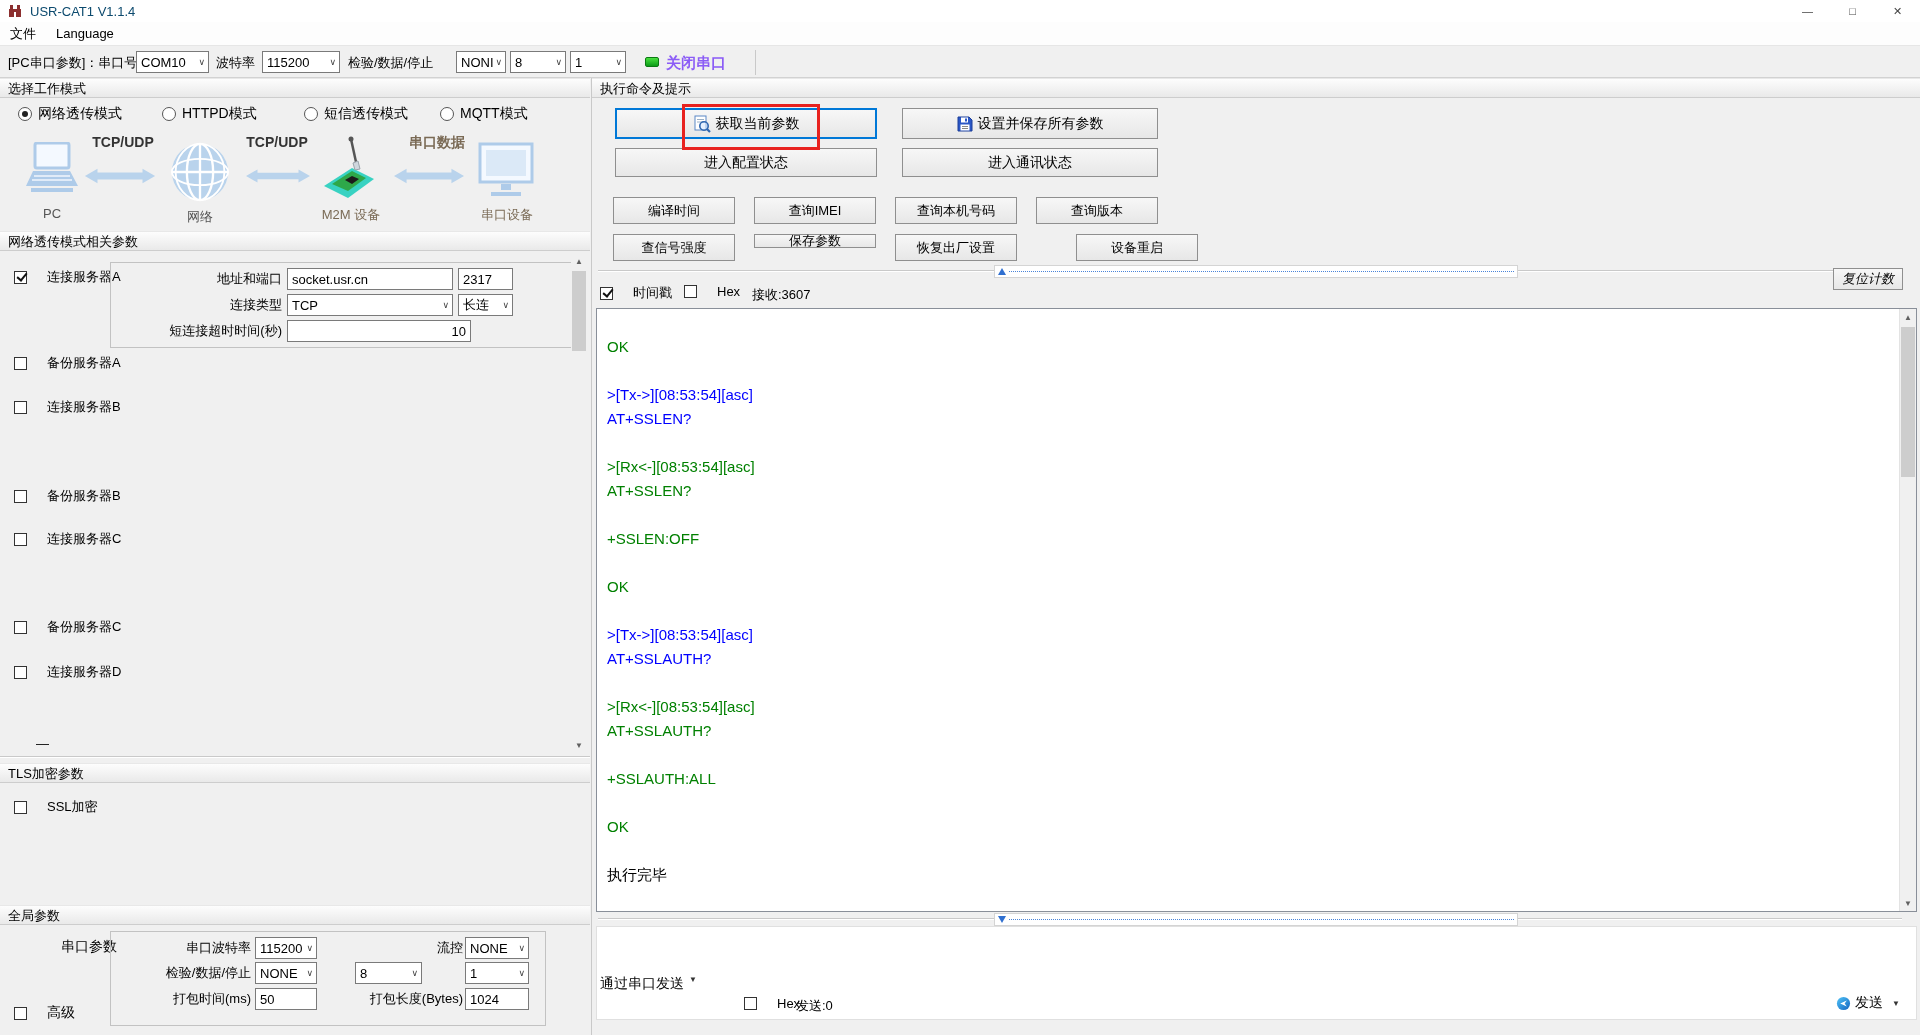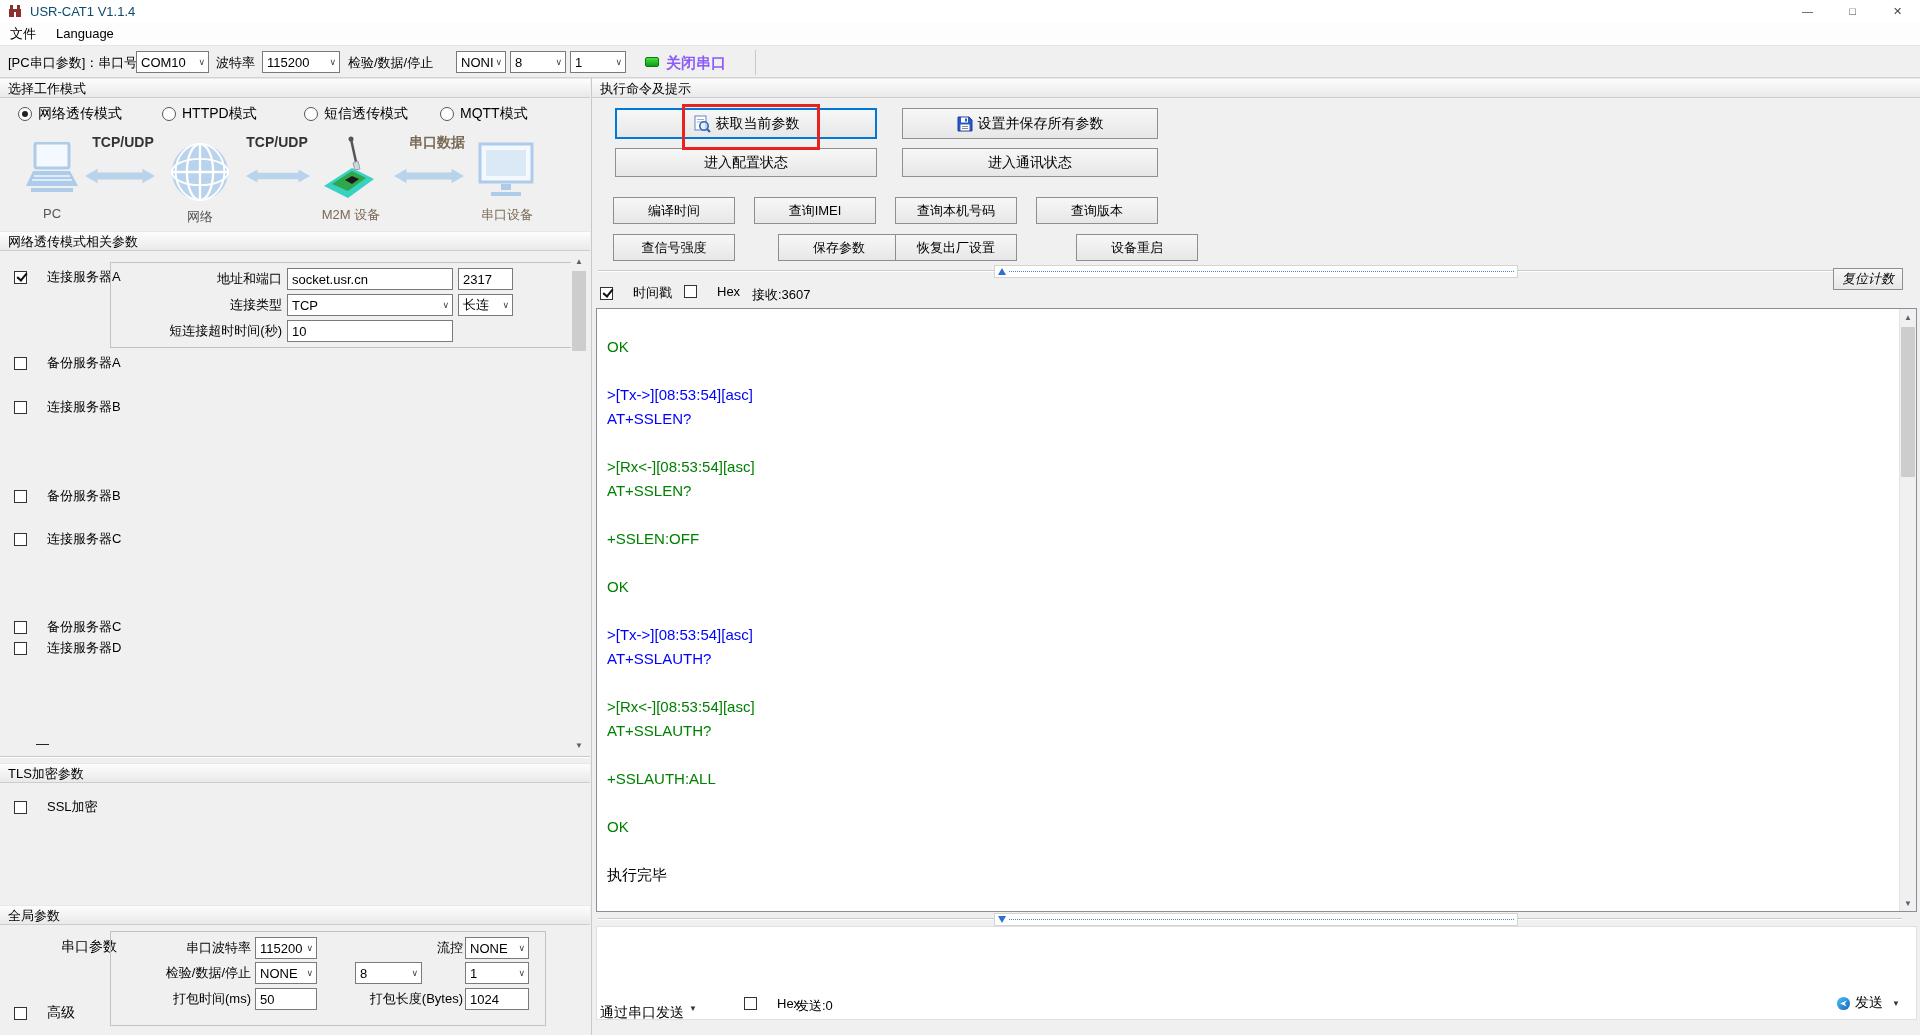--- a/index.html
+++ b/index.html
@@ -204,21 +204,21 @@
   <span class="flabel" style="left:110px;top:294px;width:172px;">连接类型</span>
   <div class="sel" style="left:287px;top:294px;width:166px;">
     <span>TCP</span>
       <span class="arr"></span>
   </div>
   <div class="sel" style="left:458px;top:294px;width:55px;">
     <span>长连</span>
       <span class="arr"></span>
   </div>
   <span class="flabel" style="left:110px;top:320px;width:172px;">短连接超时时间(秒)</span>
-  <div class="inp" style="left:287px;top:320px;width:166px;">
+  <div class="inp" style="left:287px;top:320px;width:184px;justify-content:flex-end;">
     <span>10</span>
   </div>
 
   <label class="cb" style="left:14px;top:354px;">
     <span class="cbx"></span>
     <span>备份服务器A</span>
   </label>
   <label class="cb" style="left:14px;top:398px;">
     <span class="cbx"></span>
     <span>连接服务器B</span>
@@ -228,21 +228,21 @@
     <span>备份服务器B</span>
   </label>
   <label class="cb" style="left:14px;top:530px;">
     <span class="cbx"></span>
     <span>连接服务器C</span>
   </label>
   <label class="cb" style="left:14px;top:618px;">
     <span class="cbx"></span>
     <span>备份服务器C</span>
   </label>
-  <label class="cb" style="left:14px;top:639px;align-items:center;">
+  <label class="cb" style="left:14px;top:663px;align-items:center;">
     <span class="cbx"></span>
     <span>连接服务器D</span>
   </label>
 
   <div class="sb" style="left:571px;top:253px;width:16px;height:500px;">
     <span class="sbarr" style="top:0;">▲</span>
     <div class="sbthumb" style="top:18px;height:80px;"></div>
     <span class="sbarr" style="top:484px;">▼</span>
   </div>
 
@@ -340,21 +340,21 @@
     </div>
   <div class="btn small" style="left:895px;top:197px;width:122px;height:27px;">
       <span>查询本机号码</span>
     </div>
   <div class="btn small" style="left:1036px;top:197px;width:122px;height:27px;">
       <span>查询版本</span>
     </div>
   <div class="btn small" style="left:613px;top:234px;width:122px;height:27px;">
       <span>查信号强度</span>
     </div>
-  <div class="btn small" style="left:754px;top:234px;width:122px;height:27px;margin-left:24px;">
+  <div class="btn small" style="left:754px;top:234px;width:122px;height:14px;">
       <span>保存参数</span>
     </div>
   <div class="btn small" style="left:895px;top:234px;width:122px;height:27px;">
       <span>恢复出厂设置</span>
     </div>
   <div class="btn small" style="left:1036px;top:234px;width:122px;height:27px;margin-left:40px;">
       <span>设备重启</span>
     </div>
 
   <div class="groove" style="left:598px;top:270px;width:1304px;"></div>
@@ -410,21 +410,21 @@
   </div>
 
   <div class="groove" style="left:598px;top:918px;width:1304px;"></div>
   <div class="sliderbox" style="left:994px;top:913px;width:524px;">
     <span class="tri-down"></span>
     <span class="dotline"></span>
   </div>
 
   <div class="abs" style="left:596px;top:926px;width:1321px;height:94px;background:#fff;border:1px solid #e0e0e0;"></div>
 
-  <div class="abs dd-arrow" style="left:600px;top:1004px;display:flex;align-items:flex-start;font-size:14px;z-index:5;">
+  <div class="abs dd-arrow" style="left:600px;top:975px;display:flex;align-items:flex-start;font-size:14px;z-index:5;">
     <span>通过串口发送</span>
   </div>
   <label class="cb" style="left:744px;top:996px;z-index:5;">
     <span class="cbx"></span>
     <span>Hex</span>
   </label>
   <span class="statictext" style="left:796px;top:997px;z-index:5;">发送:0</span>
 
   <div class="abs dd-arrow" style="left:1836px;top:994px;display:flex;align-items:center;gap:4px;font-size:14px;z-index:5;">
     <svg width="15" height="15" viewBox="0 0 16 16">

